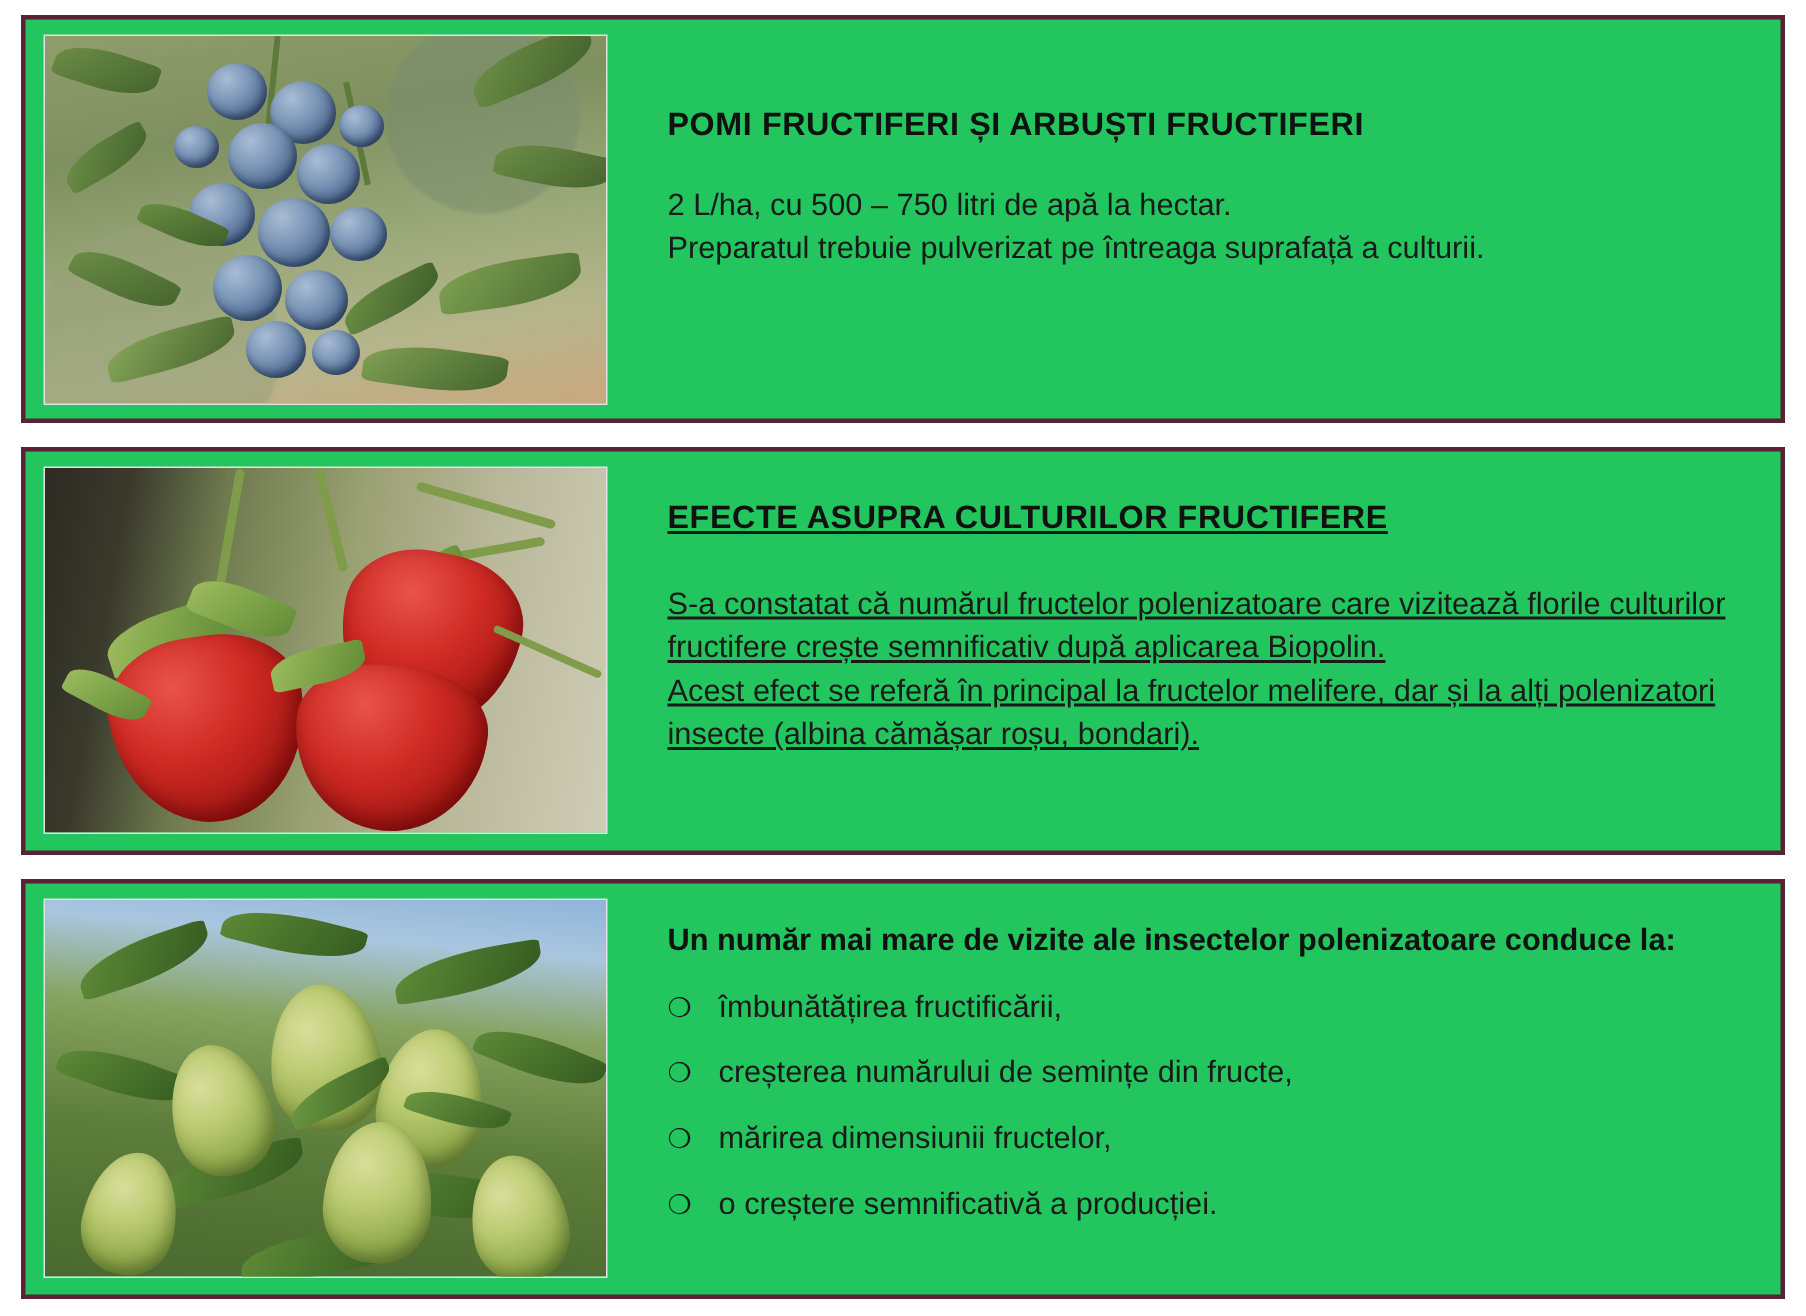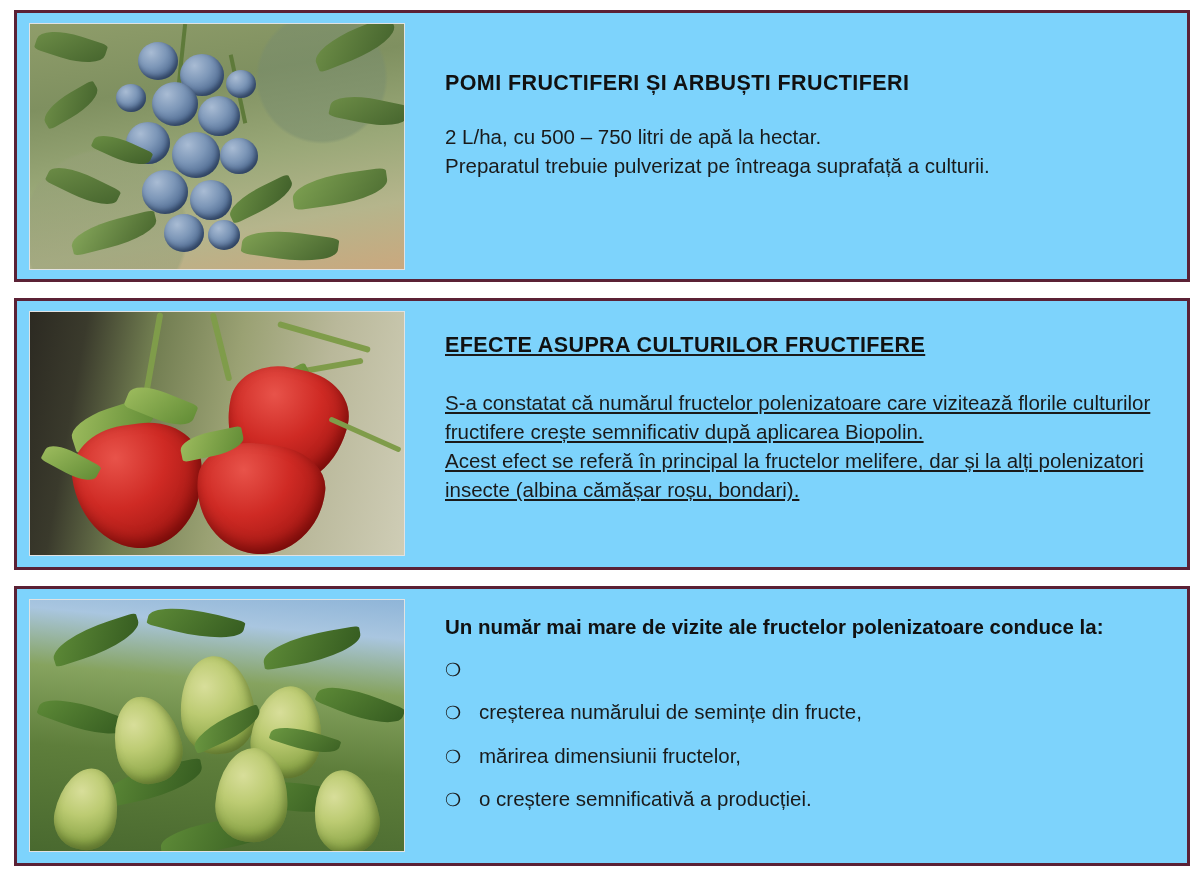--- a/index.html
+++ b/index.html
@@ -21,21 +21,21 @@
     padding: 10px 14px 8px 14px;
     display: flex;
     flex-direction: column;
     gap: 16px;
   }
   .card {
     border: 3px solid #5b2135;
     box-sizing: border-box;
     display: flex;
     align-items: flex-start;
-    background: #7dd3fc;
+    background: #22c55e;
     padding: 10px 12px;
   }
   .card-1 { height: 272px; }
   .card-2 { height: 272px; }
   .card-3 { height: 280px; }
 
   .thumb {
     flex: 0 0 auto;
     width: 376px;
     border: 1px solid #e2e2e2;
@@ -245,24 +245,25 @@
       <div class="pear" style="left:222px; top:86px;  width:70px;  height:92px;  transform:rotate(8deg);"></div>
       <div class="pear" style="left:84px;  top:96px;  width:66px;  height:88px;  transform:rotate(-14deg);"></div>
       <div class="pear" style="left:186px; top:148px; width:72px;  height:94px;  transform:rotate(4deg);"></div>
       <div class="pear" style="left:26px;  top:168px; width:62px;  height:82px;  transform:rotate(12deg);"></div>
       <div class="pear" style="left:284px; top:170px; width:64px;  height:84px;  transform:rotate(-10deg);"></div>
       <div class="pleaf" style="left:160px; top:118px; width:74px; height:22px; transform:rotate(-24deg); background:linear-gradient(120deg,#6d9a42,#3a5f22);"></div>
       <div class="pleaf" style="left:240px; top:130px; width:70px; height:20px; transform:rotate(18deg); background:linear-gradient(120deg,#6d9a42,#3a5f22);"></div>
     </div>
 
     <div class="body">
-      <p class="lead">Un număr mai mare de vizite ale fructelor polenizatoare conduce la:</p>
+      <p class="lead">Un număr mai mare de vizite ale insectelor polenizatoare conduce la:</p>
       <ul class="bullets">
         <li>
           <span class="marker">❍</span>
+          <span>îmbunătățirea fructificării,</span>
         </li>
         <li>
           <span class="marker">❍</span>
           <span>creșterea numărului de semințe din fructe,</span>
         </li>
         <li>
           <span class="marker">❍</span>
           <span>mărirea dimensiunii fructelor,</span>
         </li>
         <li>

